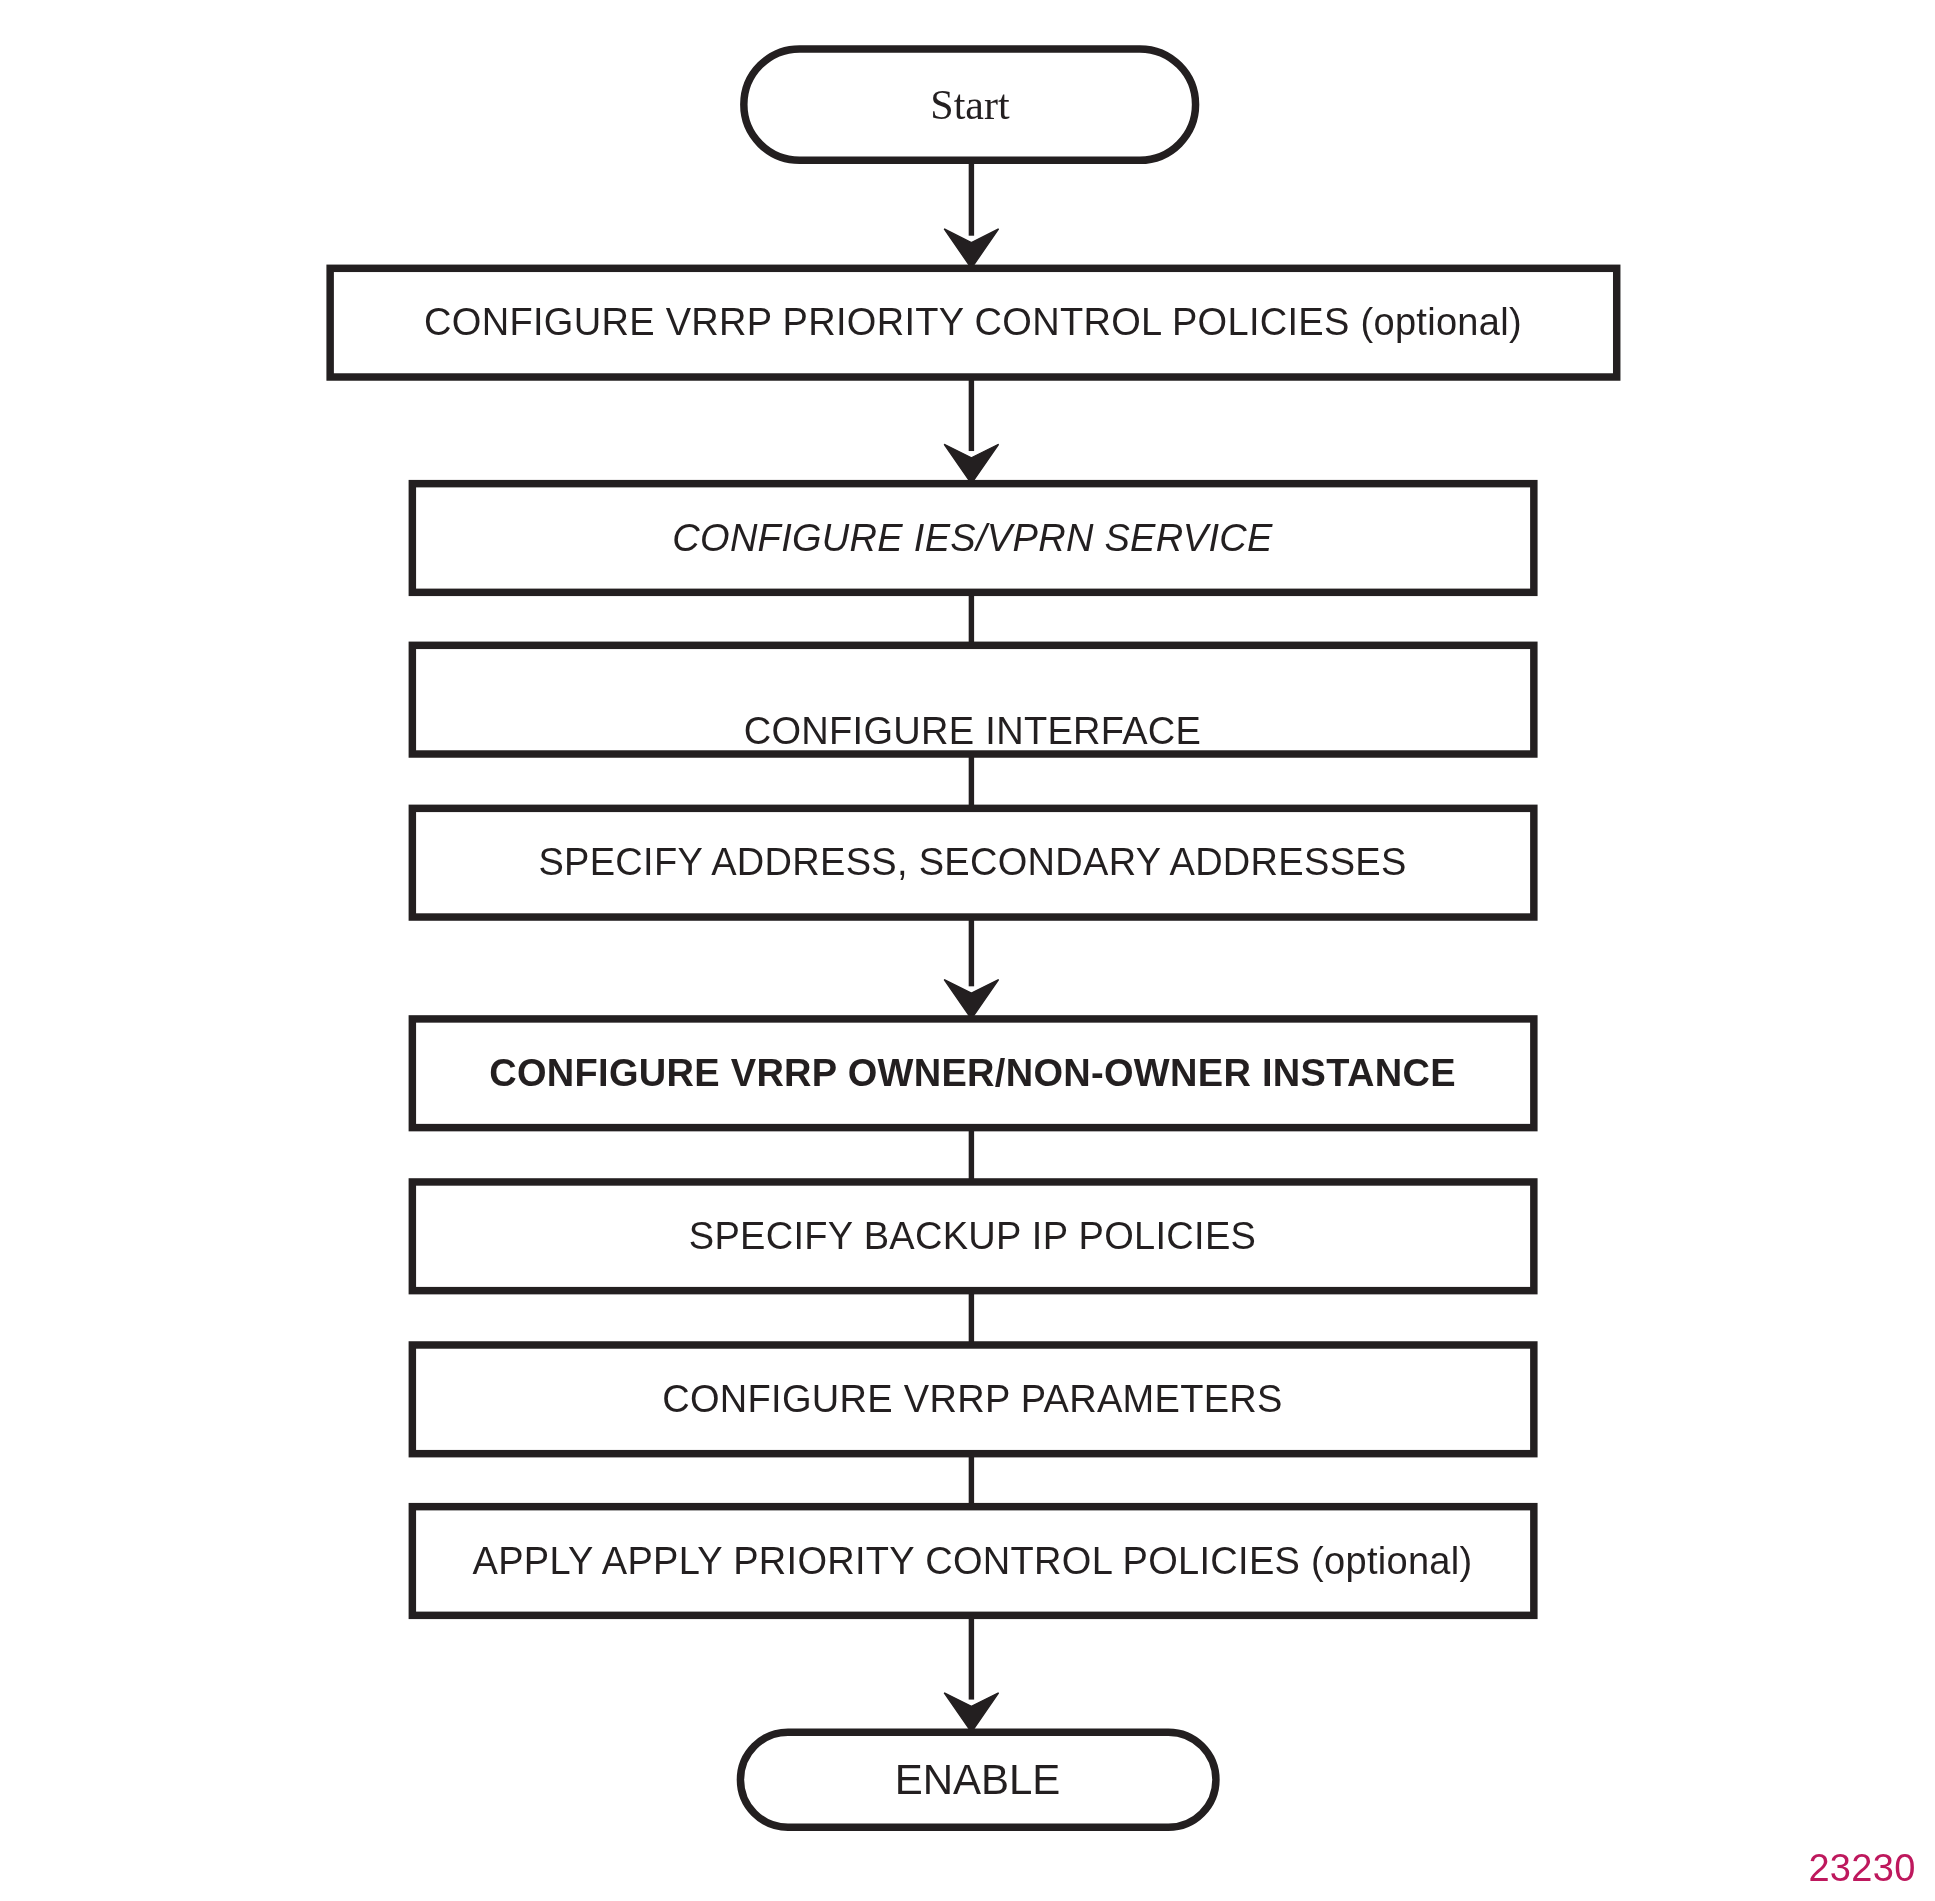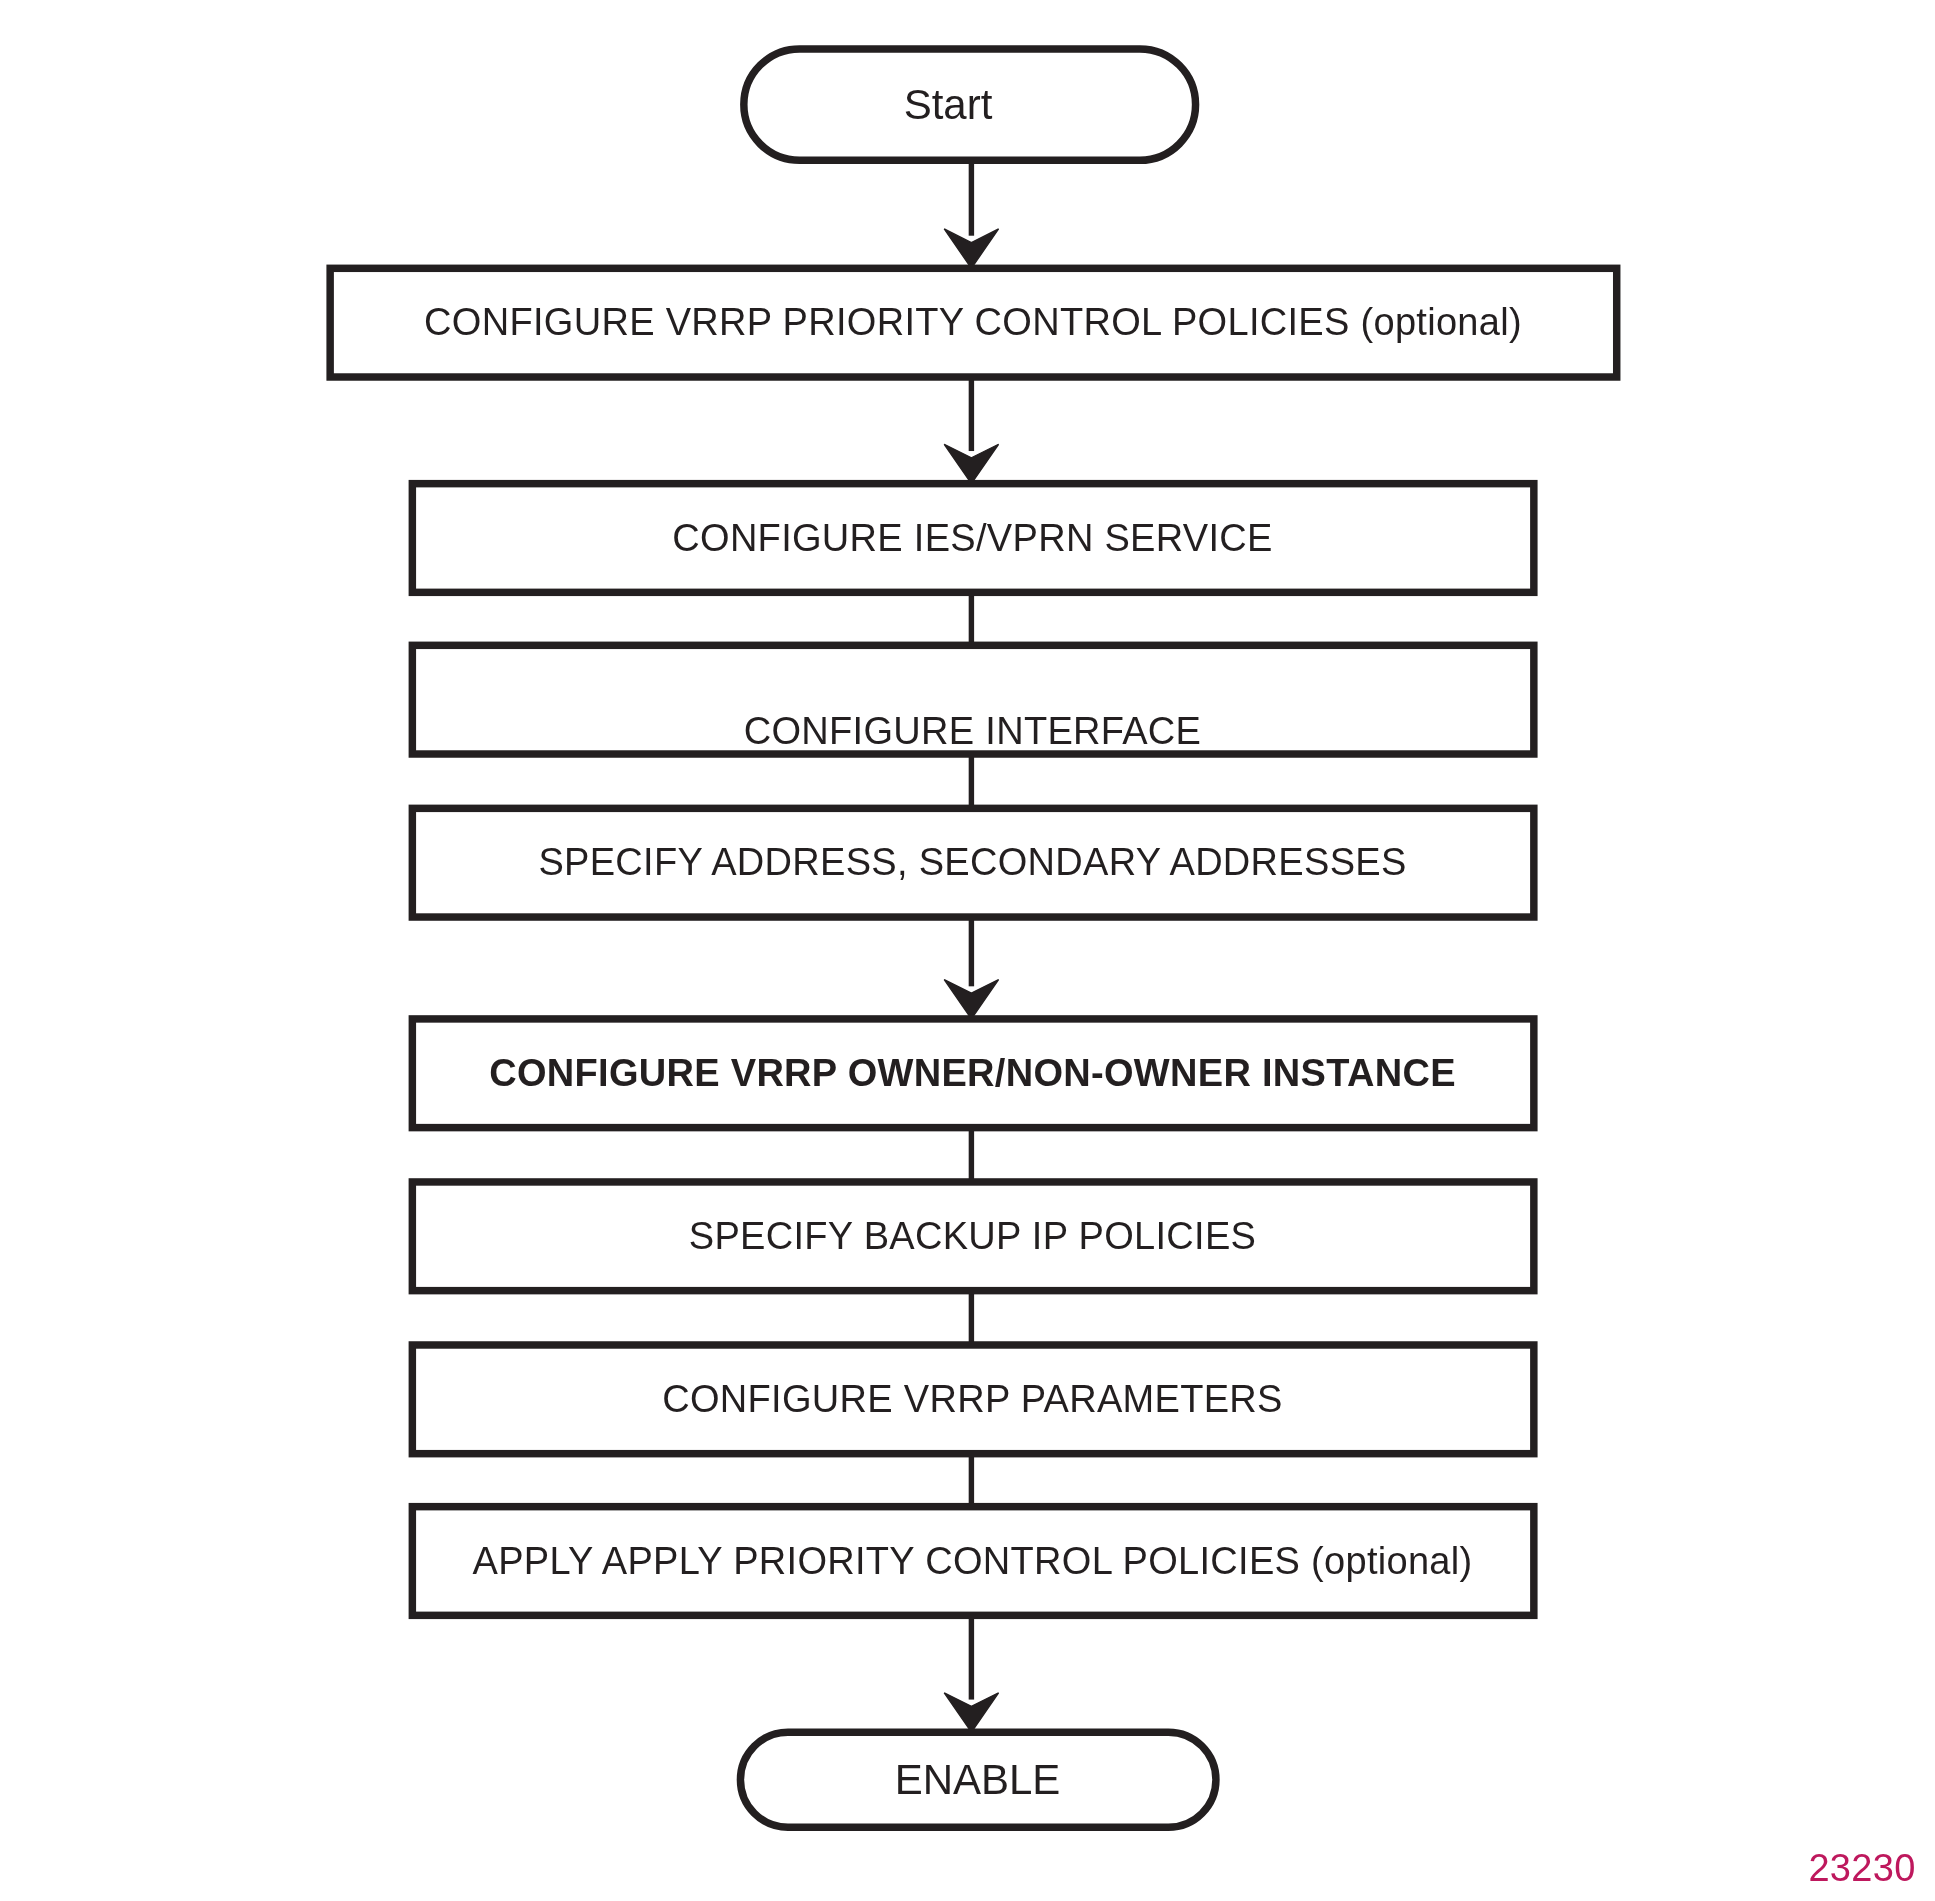--- a/index.html
+++ b/index.html
@@ -104,23 +104,23 @@
         <rect x="607" y="1190" width="1651" height="160" fill="#ffffff" stroke="#231f20" stroke-width="11"></rect>
         <rect x="607" y="1500" width="1651" height="160" fill="#ffffff" stroke="#231f20" stroke-width="11"></rect>
         <rect x="607" y="1740" width="1651" height="160" fill="#ffffff" stroke="#231f20" stroke-width="11"></rect>
         <rect x="607" y="1980" width="1651" height="160" fill="#ffffff" stroke="#231f20" stroke-width="11"></rect>
         <rect x="607" y="2218" width="1651" height="160" fill="#ffffff" stroke="#231f20" stroke-width="11"></rect>
         <rect x="1090" y="2550" width="700" height="140" rx="70" ry="70" fill="#ffffff" stroke="#231f20" stroke-width="11"></rect>
       </g>
   </svg>
 
   <div id="label-layer">
-      <div class="node-label terminator-label" style="left: 722px; top: 49px; width: 452px; height: 111px;">Start</div>
+      <div class="node-label terminator-label" style="left: 744px; top: 49px; width: 452px; height: 111px; font-family: Liberation Serif, serif;">Start</div>
       <div class="node-label process-label" style="left: 330px; top: 268px; width: 1286px; height: 109px;">CONFIGURE VRRP PRIORITY CONTROL POLICIES (optional)</div>
-      <div class="node-label process-label" style="left: 412px; top: 484px; width: 1121px; height: 109px;">CONFIGURE IES/VPRN SERVICE</div>
+      <div class="node-label process-label" style="left: 412px; top: 484px; width: 1121px; height: 109px; font-style: italic;">CONFIGURE IES/VPRN SERVICE</div>
       <div class="node-label process-label" style="left: 412px; top: 677px; width: 1121px; height: 109px;">CONFIGURE INTERFACE</div>
       <div class="node-label process-label" style="left: 412px; top: 808px; width: 1121px; height: 109px;">SPECIFY ADDRESS, SECONDARY ADDRESSES</div>
       <div class="node-label process-label" style="left: 412px; top: 1019px; width: 1121px; height: 109px; font-weight: bold;">CONFIGURE VRRP OWNER/NON-OWNER INSTANCE</div>
       <div class="node-label process-label" style="left: 412px; top: 1182px; width: 1121px; height: 109px;">SPECIFY BACKUP IP POLICIES</div>
       <div class="node-label process-label" style="left: 412px; top: 1345px; width: 1121px; height: 109px;">CONFIGURE VRRP PARAMETERS</div>
       <div class="node-label process-label" style="left: 412px; top: 1507px; width: 1121px; height: 109px;">APPLY APPLY PRIORITY CONTROL POLICIES (optional)</div>
       <div class="node-label terminator-label" style="left: 740px; top: 1732px; width: 475px; height: 95px;">ENABLE</div>
     </div>
 
   <div class="figure-number">23230</div>

